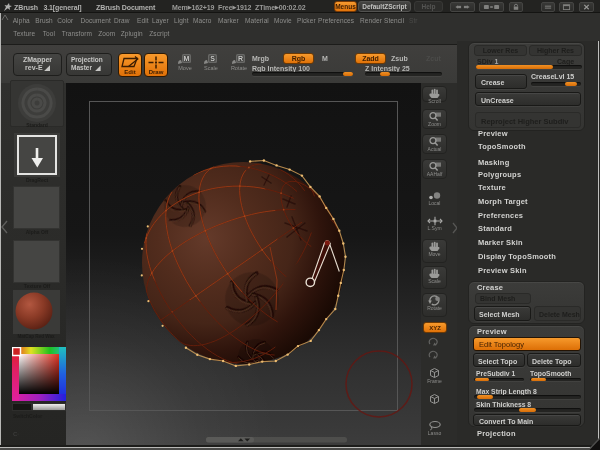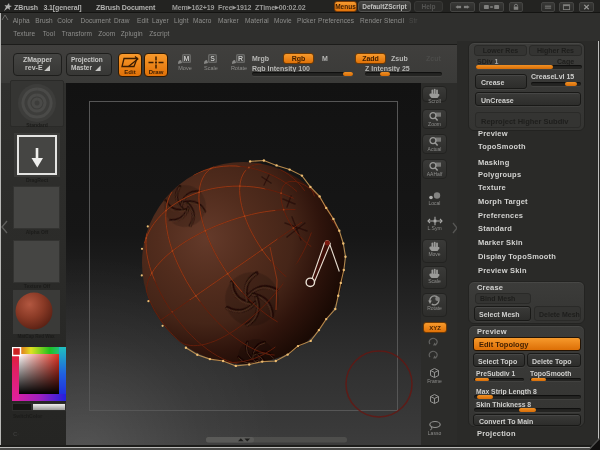--- a/index.html
+++ b/index.html
@@ -586,21 +586,21 @@
     <div class="dbtn" style="width:100%;height:100%;text-align:left;padding-left:4px;line-height:10px">Bind Mesh</div>
   </div>
 <div style="position:absolute;left:474px;top:306px;width:57px;height:15px">
     <div class="pbtn" style="width:100%;height:100%;text-align:left;padding:4px 0 0 4px">Select Mesh</div>
   </div>
 <div style="position:absolute;left:534px;top:306px;width:47px;height:15px">
     <div class="dbtn" style="width:100%;height:100%;text-align:left;padding:4px 0 0 4px">Delete Mesh</div>
   </div>
 <div style="position:absolute;left:468px;top:325px;width:117px;height:102px;background:linear-gradient(#3c3c3a,#343432);border:1px solid #232321;border-radius:6px;box-shadow:inset 0 1px 0 rgba(255,255,255,.06)"></div>
 <div style="position:absolute;left:477px;top:328px"><span class="hdr">Preview</span></div>
-<div style="position:absolute;left:473px;top:336.5px;width:108px;height:14.5px;background:linear-gradient(#f79a2c,#dd6f06);border:1px solid #241404;border-radius:3px;color:#401f02;font-weight:bold;font-size:7.5px;padding:3.5px 0 0 5px">Edit Topology</div>
+<div style="position:absolute;left:473px;top:336.5px;width:108px;height:14.5px;background:linear-gradient(#f79a2c,#dd6f06);border:1px solid #241404;border-radius:3px;color:#401f02;font-weight:normal;font-size:7.5px;padding:3.5px 0 0 5px">Edit Topology</div>
 <div style="position:absolute;left:473px;top:353px;width:52px;height:13.5px">
     <div class="pbtn" style="width:100%;height:100%;text-align:left;padding:3.5px 0 0 4px">Select Topo</div>
   </div>
 <div style="position:absolute;left:527px;top:353px;width:54px;height:13.5px">
     <div class="pbtn" style="width:100%;height:100%;text-align:left;padding:3.5px 0 0 4px">Delete Topo</div>
   </div>
 <div style="position:absolute;left:476px;top:370px"><span class="wlbl">PreSubdiv 1</span></div>
 <div style="position:absolute;left:530px;top:370px"><span class="wlbl">TopoSmooth</span></div>
 <div style="position:absolute;left:474px;top:377.5px;width:50px;height:3.5px">
     <div class="trk" style="width:100%;height:100%"></div>

